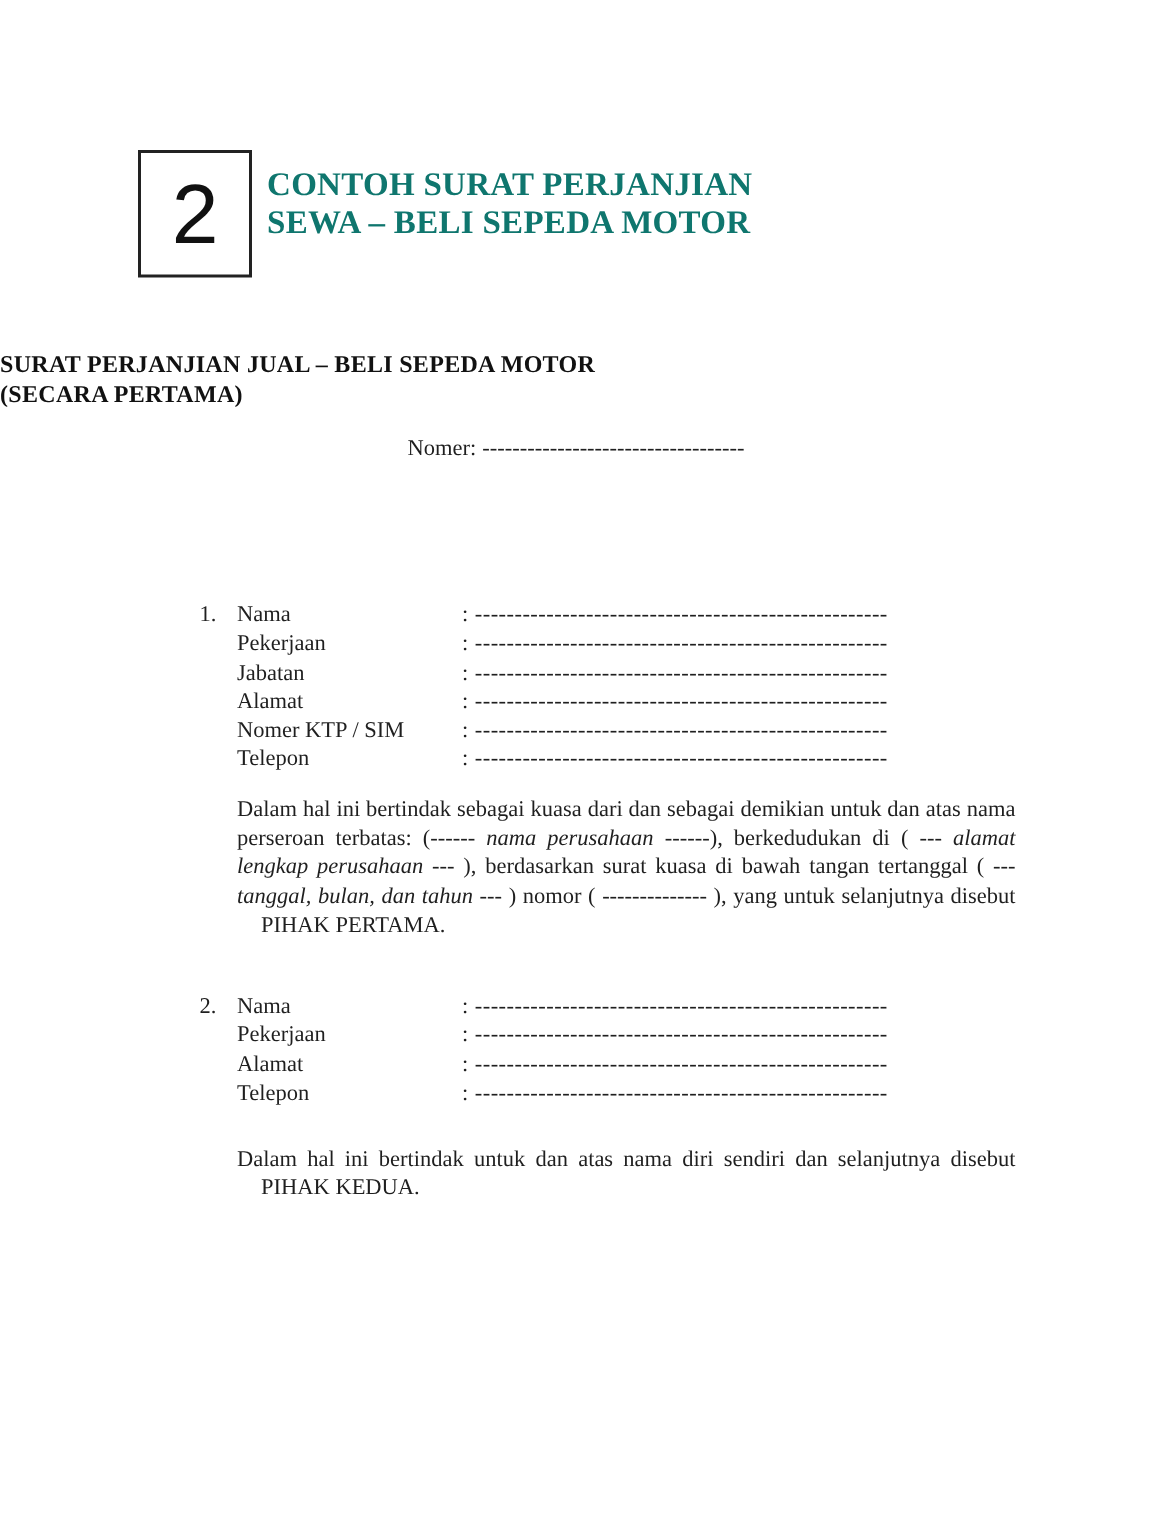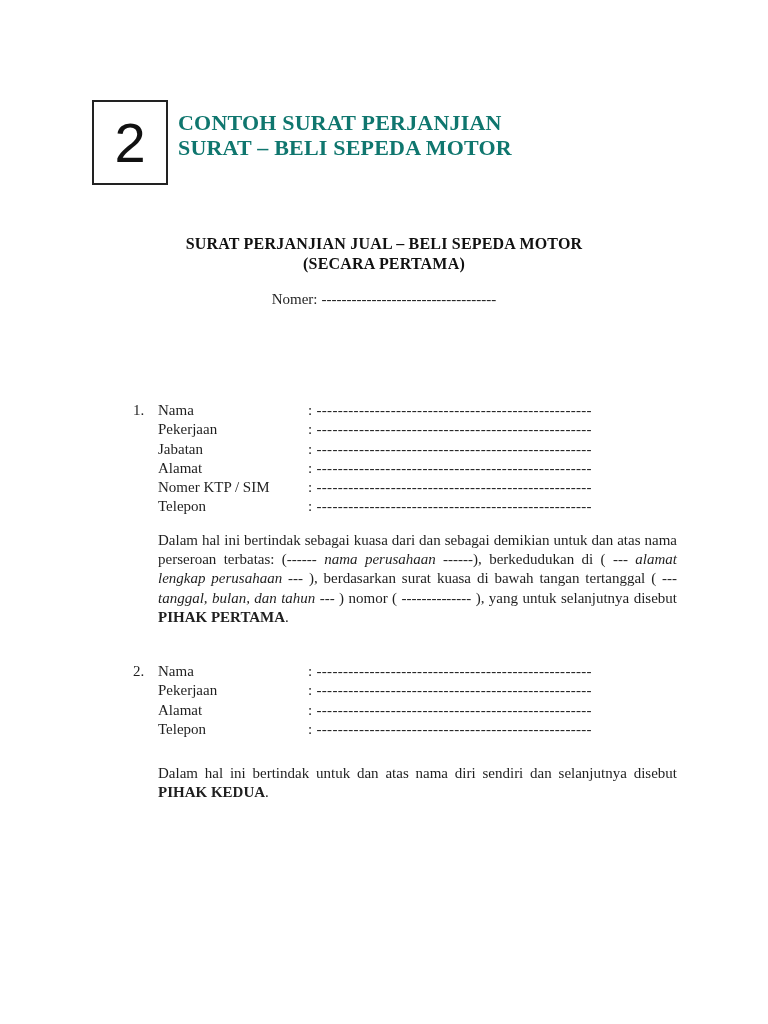--- a/index.html
+++ b/index.html
@@ -45,21 +45,20 @@
     color: #0f766e;
     white-space: nowrap;
   }
 
   
   .doc-title {
     position: absolute;
     left: 0;
     top: 234px;
     width: 100%;
-    text-align: center;
     font-weight: bold;
     font-size: 16px;
     line-height: 20px;
     letter-spacing: 0.2px;
     color: #111111;
   }
 
   .nomer-line {
     position: absolute;
     left: 0;
@@ -100,34 +99,34 @@
     position: absolute;
     left: 158px;
     width: 519px;
     font-size: 15px;
     line-height: 19.2px;
     text-align: justify;
   }
   .para1 { top: 531px; }
   .para2 { top: 764px; }
   .seg-italic { font-style: italic; margin-top: 23px; }
-  .seg-bold { font-weight: bold; }
+  .seg-bold { font-weight: normal; margin-left: 16px; }
 </style>
 </head>
 <body>
 
 <div class="page">
 
   <div class="chapter-header">
     <div class="number-box">
       <span class="chapter-number">2</span>
     </div>
     <div class="chapter-title">
       <div>CONTOH SURAT PERJANJIAN</div>
-      <div>SURAT – BELI SEPEDA MOTOR</div>
+      <div>SEWA – BELI SEPEDA MOTOR</div>
     </div>
   </div>
 
   <div class="doc-title">
     <div>SURAT PERJANJIAN JUAL – BELI SEPEDA MOTOR</div>
     <div>(SECARA PERTAMA)</div>
   </div>
 
   <div class="nomer-line">
     <span class="label">Nomer:</span><span class="dashes">-----------------------------------</span>

